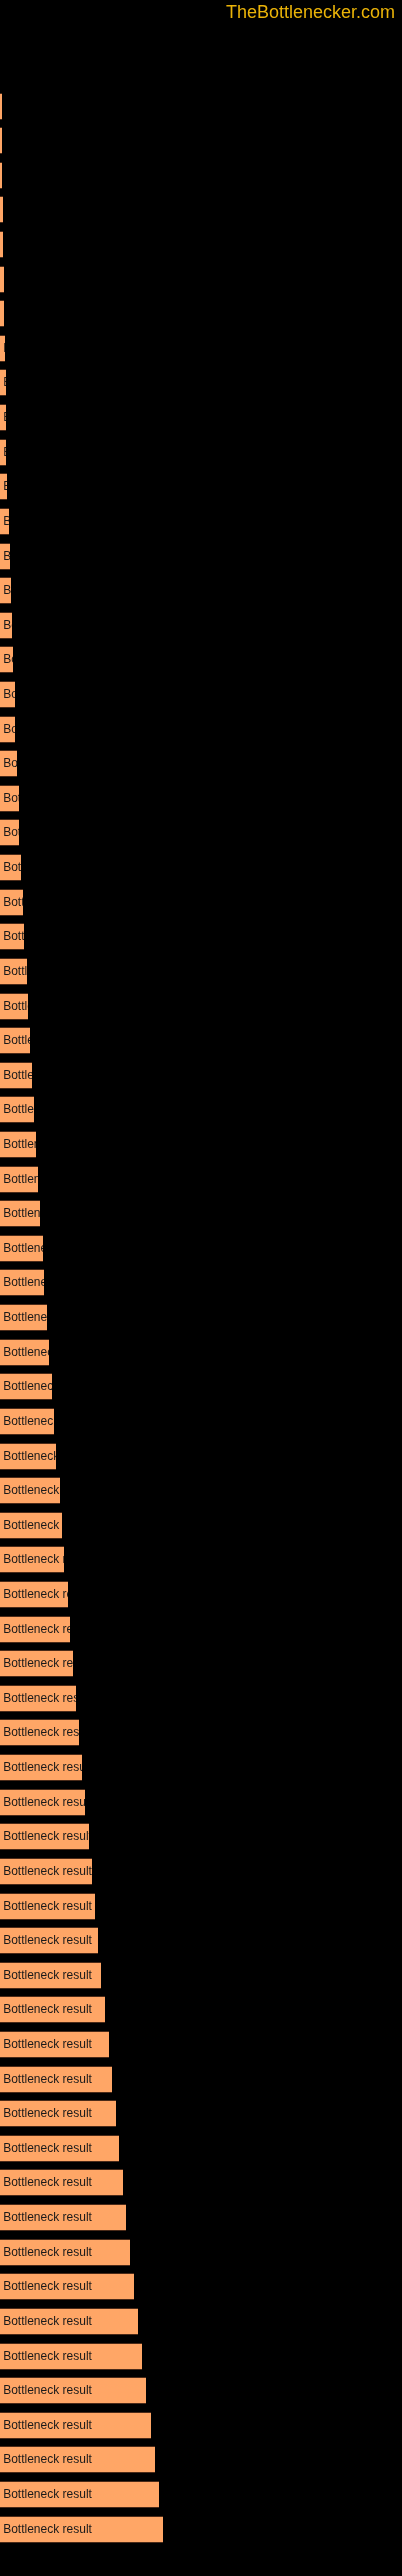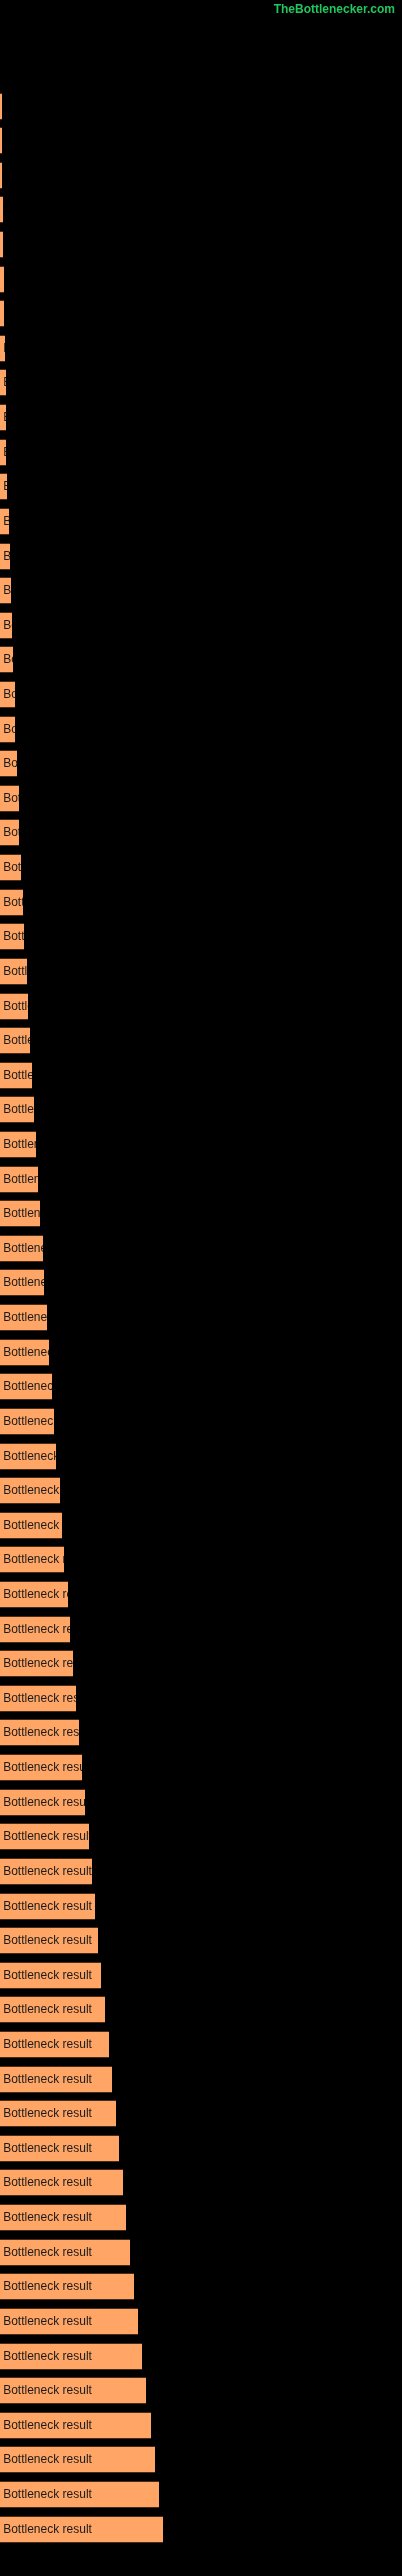--- a/index.html
+++ b/index.html
@@ -11,26 +11,25 @@
     width: 403px;
     height: 2576px;
     position: relative;
     overflow: hidden;
     font-family: "Liberation Sans", sans-serif;
   }
   #watermark {
     position: absolute;
     top: 1.6px;
     right: 8px;
-    color: #22c55e;
-    font-size: 12px;
+    color: #eab308;
+    font-size: 18px;
     font-family: "Liberation Sans", sans-serif;
     letter-spacing: 0px;
     white-space: nowrap;
-    font-weight: bold;
   }
   #plot {
     position: absolute;
     left: 0;
     top: 0;
     width: 403px;
     height: 2576px;
   }
   .bar-row {
     position: absolute;

